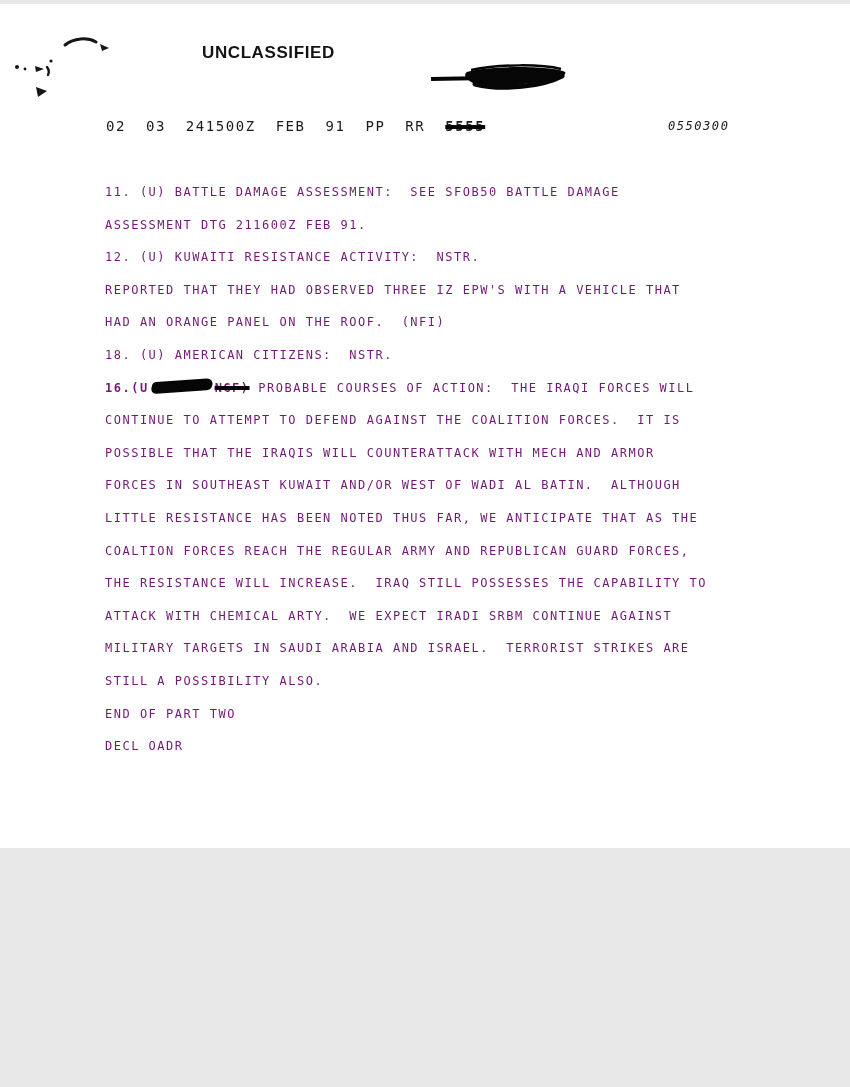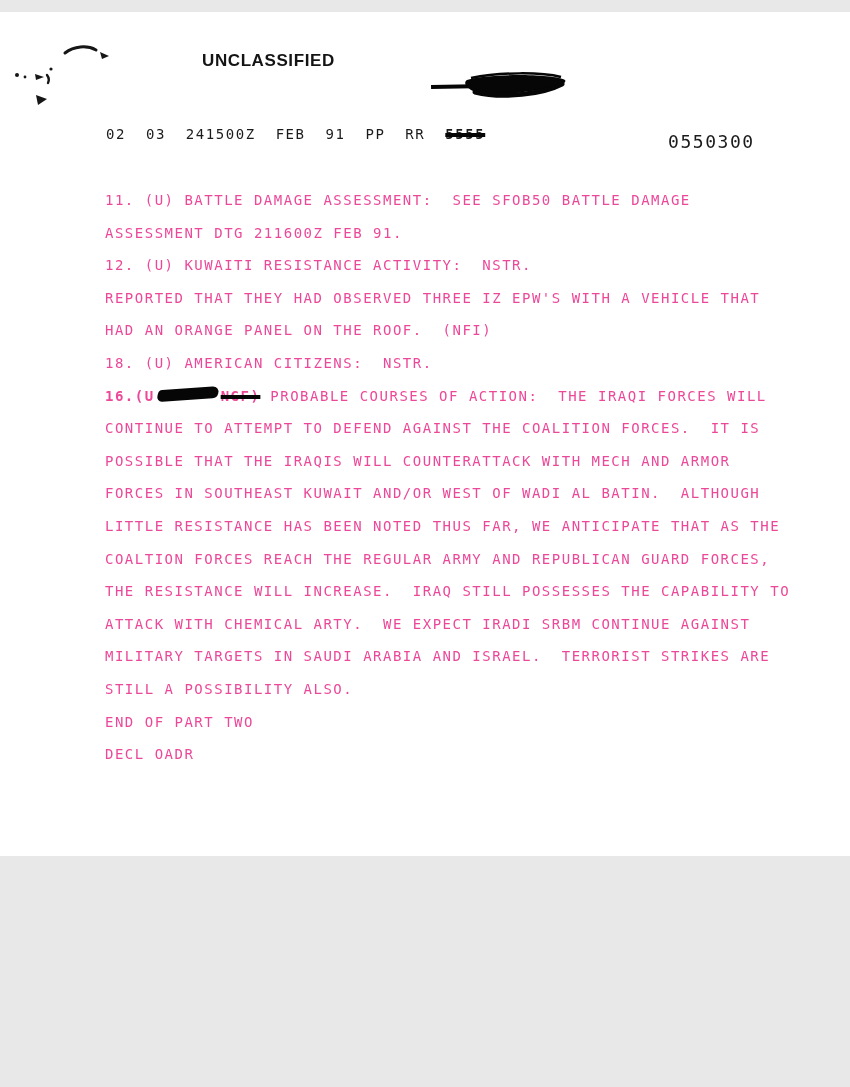--- a/index.html
+++ b/index.html
@@ -1,17 +1,17 @@
 <!DOCTYPE html>
 <html><head>
 <meta charset="utf-8">
 <style>
   html,body { margin:0; padding:0; background:#e8e8e8; }
   .page {
-    position:relative; width:850px; height:844px; margin:12px auto;
+    position:relative; width:850px; height:844px; margin:4px auto;
     background:#ffffff; overflow:hidden;
     font-family:"DejaVu Sans Mono", monospace;
     color:#1b1b1b;
   }
 
   
   .ink-marks { position:absolute; left:10px; top:30px; }
 
   
   .top-classification {
@@ -28,35 +28,35 @@
   
   .top-stamp { position:absolute; left:431px; top:59px; }
   .bottom-stamp { position:absolute; left:443px; top:984px; }
 
   
   .message-line {
     position:absolute; left:106px; top:112px;
     font-size:14px; letter-spacing:1.55px; white-space:pre; line-height:20px;text-align:center;
   }
   .serial-number {
-    position:absolute; left:668px; top:120px;
-    font-size:18px; letter-spacing:1.55px; line-height:20px;
+    position:absolute; left:668px; top:112px;
+    font-size:12px; letter-spacing:1.55px; line-height:20px;font-style:italic;
   }
   .struck {
     font-weight:700;
     text-decoration:line-through;
     text-decoration-thickness:3.5px;
     text-decoration-color:#060606;
   }
 
   
   .doc-body { position:absolute; left:105px; top:172px; width:710px; }
   .doc-line {
     height:32.6px; line-height:32.6px; white-space:pre;
-    font-size:14px; letter-spacing:1.5px; color:#ec4899;
+    font-size:12px; letter-spacing:1.5px; color:#701a75;
   }
   .doc-line .bold-pen { font-weight:700; }
 
   
   .scribble {
     display:inline-block; vertical-align:middle;
     background:#060606; transform:skewX(-18deg) rotate(-4deg);
     margin:0 3px 5px 3px;
   }
   .scribble[data-scribble="para13"] { width:38px; height:13px; border-radius:7px 11px 5px 9px; }

